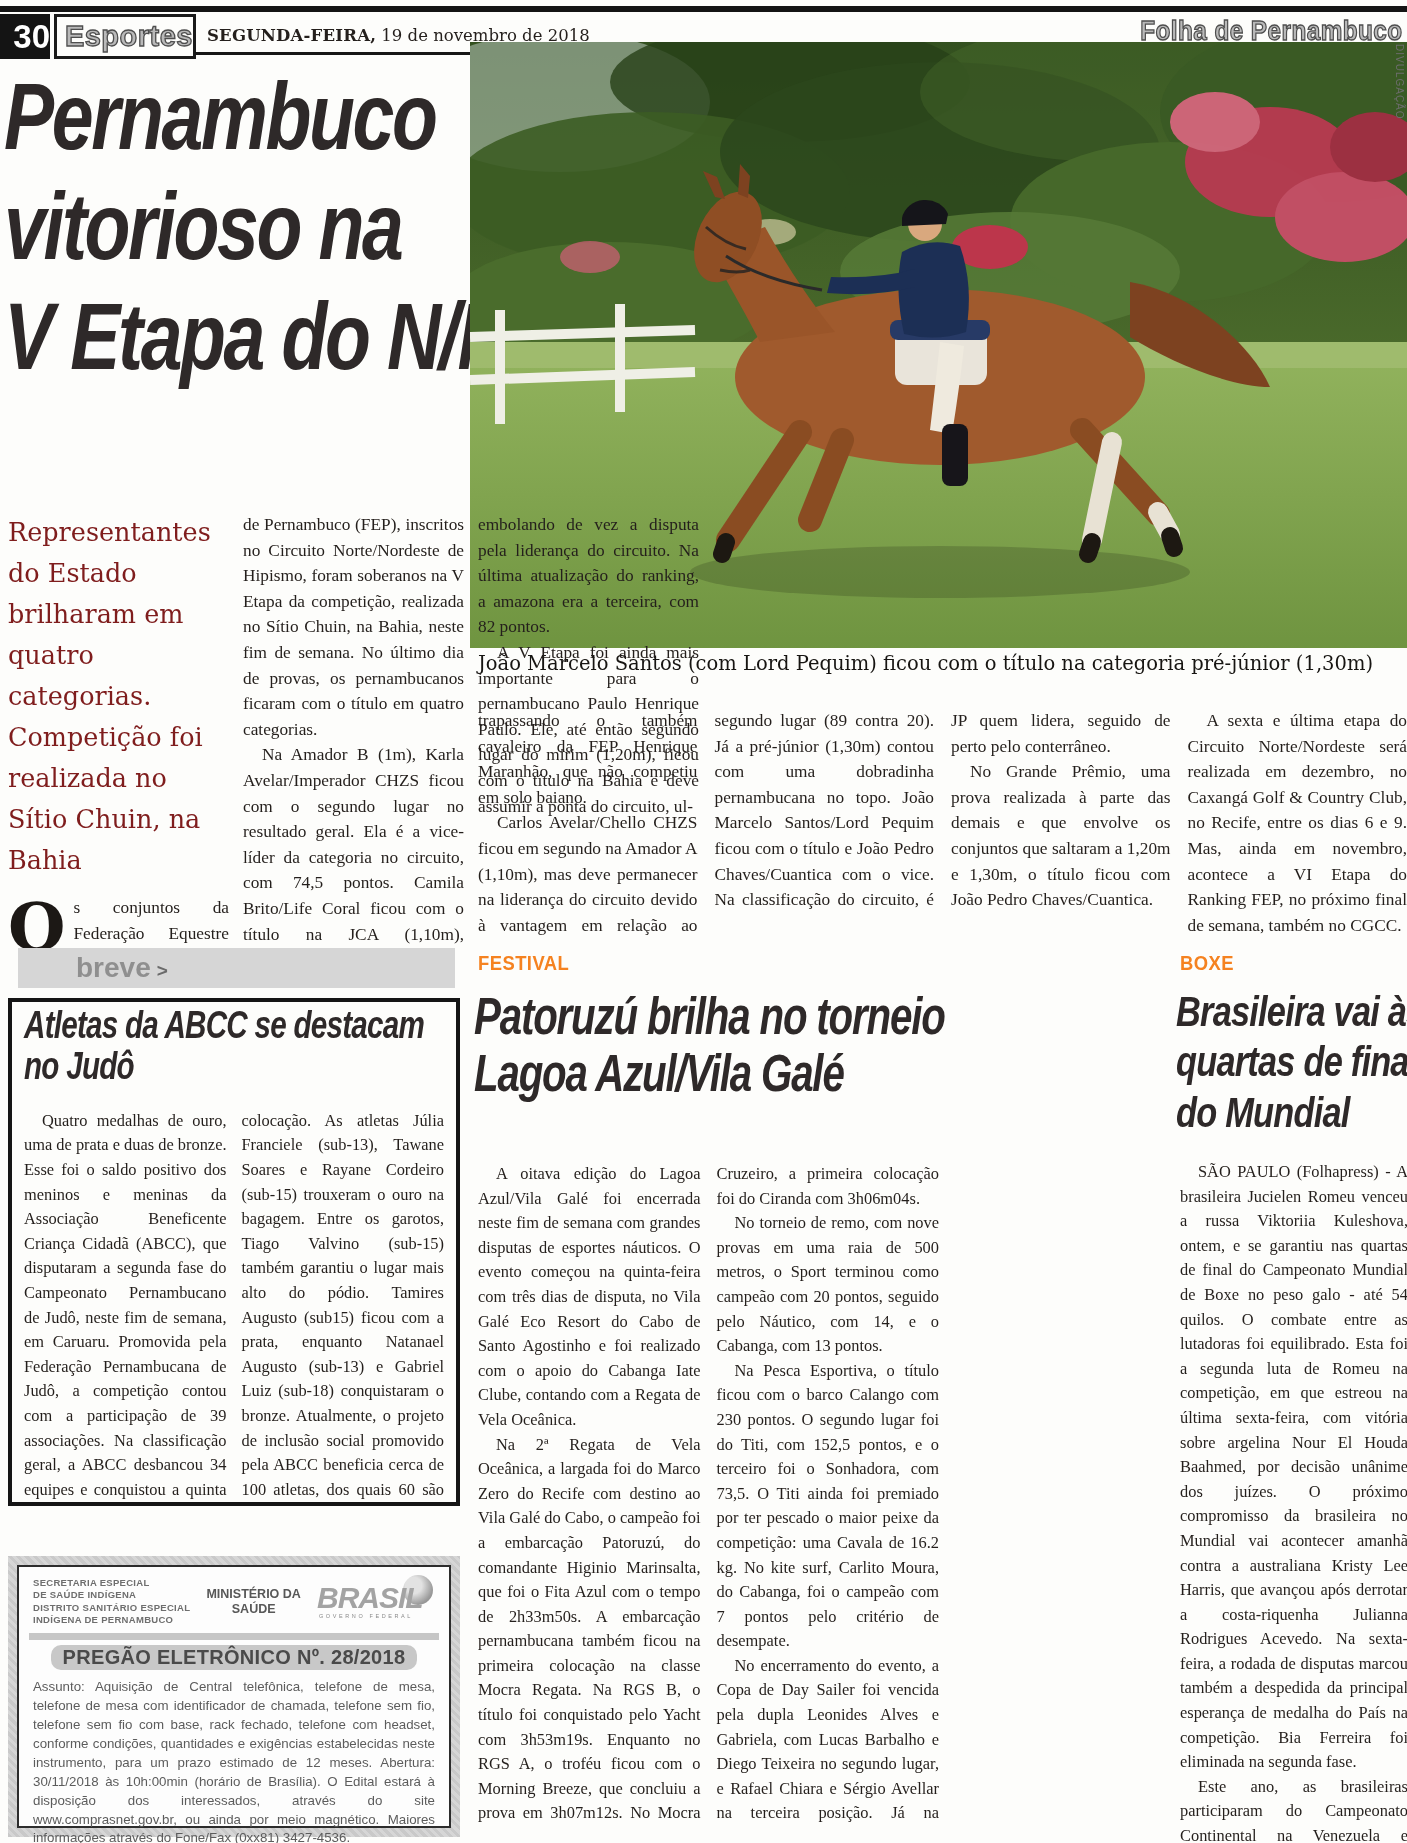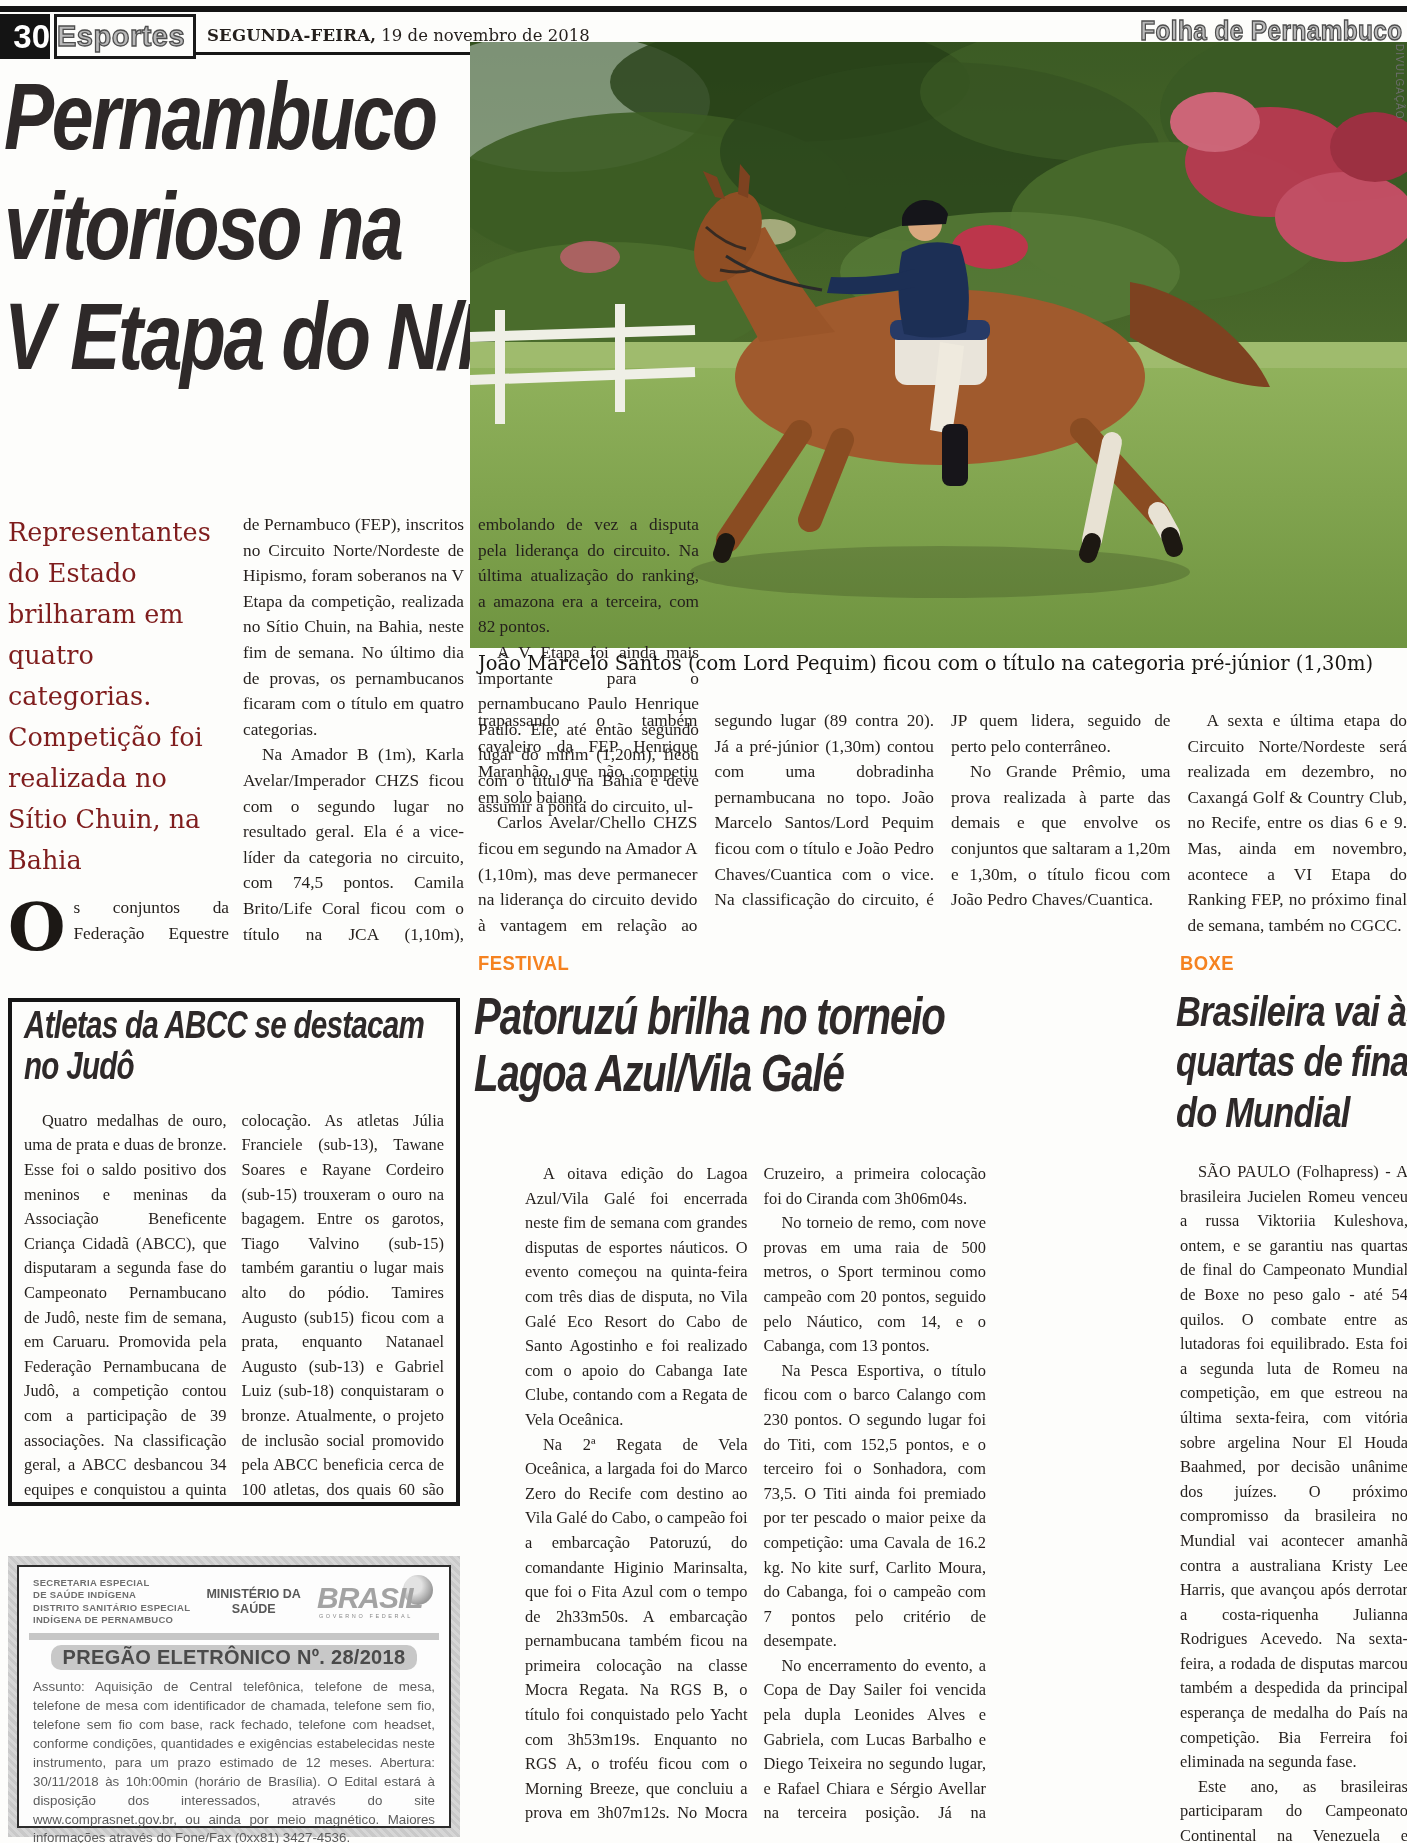--- a/index.html
+++ b/index.html
@@ -8,21 +8,21 @@
     background:#fdfdfb; overflow:hidden;
     font-family:"Liberation Serif", serif; color:#241f1c;
   }
   .abs{position:absolute;}
   
   .top-rule{left:0;top:6px;width:1407px;height:6px;background:#141414;}
   .pagenum{left:0;top:14px;width:50px;height:45px;background:#141414;color:#fff;
     font-family:"Liberation Sans",sans-serif;font-weight:bold;font-size:33px;
     display:flex;align-items:center;justify-content:flex-end;}
   .section-box{left:54px;top:14px;width:136px;height:39px;border:3px solid #1a1a1a;
-    display:flex;align-items:center;justify-content:flex-start;}
+    display:flex;align-items:center;justify-content:flex-end;}
   .outline-txt{font-family:"Liberation Sans",sans-serif;font-weight:bold;color:#b9b9b9;
     -webkit-text-stroke:1.3px #4e4e4e; letter-spacing:.5px;}
   .section-box .outline-txt{font-size:29px;}
   .date-line{left:207px;top:26px;font-size:16.5px;font-family:"DejaVu Serif",serif;}
   .date-line b{letter-spacing:.2px;}
   .under-rule{left:195px;top:52px;width:1212px;height:3px;background:#161616;}
   .masthead{right:4px;top:16px;font-size:27px;transform:scaleX(.9);transform-origin:right top;}
   .masthead-rule{right:0;top:48px;width:128px;height:5px;background:#161616;}
   
   .headline{font-family:"Liberation Sans",sans-serif;font-weight:bold;font-style:italic;
@@ -56,21 +56,21 @@
   .hl-judo{font-size:39px;line-height:1.05;letter-spacing:-1px;transform:scaleX(.76);width:132%;}
   .judo-cols{margin-top:22px;column-count:2;column-gap:15px;height:398px;overflow:hidden;}
   .bodysm{font-size:16.4px;line-height:24.6px;text-align:justify;margin:0;}
   .bodysm.ind{text-indent:18px;}
   
   .kicker{font-family:"Liberation Sans",sans-serif;font-weight:bold;font-size:20px;
     color:#f58220;letter-spacing:.5px;transform:scaleX(.92);transform-origin:left top;}
   .fest-kick{left:478px;top:952px;}
   .hl-fest{left:474px;top:988px;font-size:51px;line-height:1.12;letter-spacing:-1.5px;
     transform:scaleX(.79);width:130%;}
-  .fest-cols{left:478px;top:1162px;width:461px;height:681px;column-count:2;column-gap:16px;overflow:hidden;margin-left:47px;}
+  .fest-cols{left:478px;top:1162px;width:461px;height:681px;column-count:2;column-gap:16px;overflow:hidden;}
   
   .boxe-kick{left:1180px;top:952px;}
   .hl-boxe{left:1176px;top:986px;font-size:43px;line-height:1.17;letter-spacing:-1px;
     transform:scaleX(.80);width:128%;}
   .boxe-col{left:1180px;top:1160px;width:228px;height:683px;overflow:hidden;}
   
   .ad-outer{left:8px;top:1556px;width:452px;height:281px;box-sizing:border-box;padding:9px;
     background:repeating-linear-gradient(45deg,#c9c9c9 0 3px,#d6d6d6 3px 6px);}
   .ad-inner{background:#fdfdfd;border:2px solid #2c2c2c;height:100%;box-sizing:border-box;
     padding:10px 14px 0 14px;font-family:"Liberation Sans",sans-serif;}
@@ -207,20 +207,24 @@
     <p class="bodytext ind">A V Etapa foi ainda mais importante para o pernambucano Paulo Henrique Paulo. Ele, até então segundo lugar do mirim (1,20m), ficou com o título na Bahia e deve assumir a ponta do circuito, ul-</p>
   </div>
 
   <div class="abs contflow">
     <p class="bodytext">trapassando o também cavaleiro da FEP Henrique Maranhão, que não competiu em solo baiano.</p>
     <p class="bodytext ind">Carlos Avelar/Chello CHZS ficou em segundo na Amador A (1,10m), mas deve permanecer na liderança do circuito devido à vantagem em relação ao segundo lugar (89 contra 20). Já a pré-júnior (1,30m) contou com uma dobradinha pernambucana no topo. João Marcelo Santos/Lord Pequim ficou com o título e João Pedro Chaves/Cuantica com o vice. Na classificação do circuito, é JP quem lidera, seguido de perto pelo conterrâneo.</p>
     <p class="bodytext ind">No Grande Prêmio, uma prova realizada à parte das demais e que envolve os conjuntos que saltaram a 1,20m e 1,30m, o título ficou com João Pedro Chaves/Cuantica.</p>
     <p class="bodytext ind">A sexta e última etapa do Circuito Norte/Nordeste será realizada em dezembro, no Caxangá Golf &amp; Country Club, no Recife, entre os dias 6 e 9. Mas, ainda em novembro, acontece a VI Etapa do Ranking FEP, no próximo final de semana, também no CGCC.</p>
   </div>
 
+  <div class="abs breve-bar">
+    <span class="breve-label">breve</span>
+    <span class="breve-chev">&gt;</span>
+  </div>
 
   <div class="abs judo-box">
     <div class="headline hl-judo">Atletas da ABCC se destacam no Judô</div>
     <div class="judo-cols">
       <p class="bodysm ind">Quatro medalhas de ouro, uma de prata e duas de bronze. Esse foi o saldo positivo dos meninos e meninas da Associação Beneficente Criança Cidadã (ABCC), que disputaram a segunda fase do Campeonato Pernambucano de Judô, neste fim de semana, em Caruaru. Promovida pela Federação Pernambucana de Judô, a competição contou com a participação de 39 associações. Na classificação geral, a ABCC desbancou 34 equipes e conquistou a quinta colocação.  As atletas Júlia Franciele (sub-13), Tawane Soares e Rayane Cordeiro (sub-15) trouxeram o ouro na bagagem. Entre os garotos, Tiago Valvino (sub-15) também garantiu o lugar mais alto do pódio. Tamires Augusto (sub15) ficou com a prata, enquanto Natanael Augusto (sub-13) e Gabriel Luiz (sub-18) conquistaram o bronze. Atualmente, o projeto de inclusão social promovido pela ABCC beneficia cerca de 100 atletas, dos quais 60 são judocas. A iniciativa também conta com as modalidades caratê e taekwondo. A terceira e última etapa do Campeonato Pernambucano de Judô será realizada, no início de dezembro, no Recife.</p>
     </div>
   </div>
 
   <div class="abs kicker fest-kick">FESTIVAL</div>
   <div class="abs headline hl-fest">

